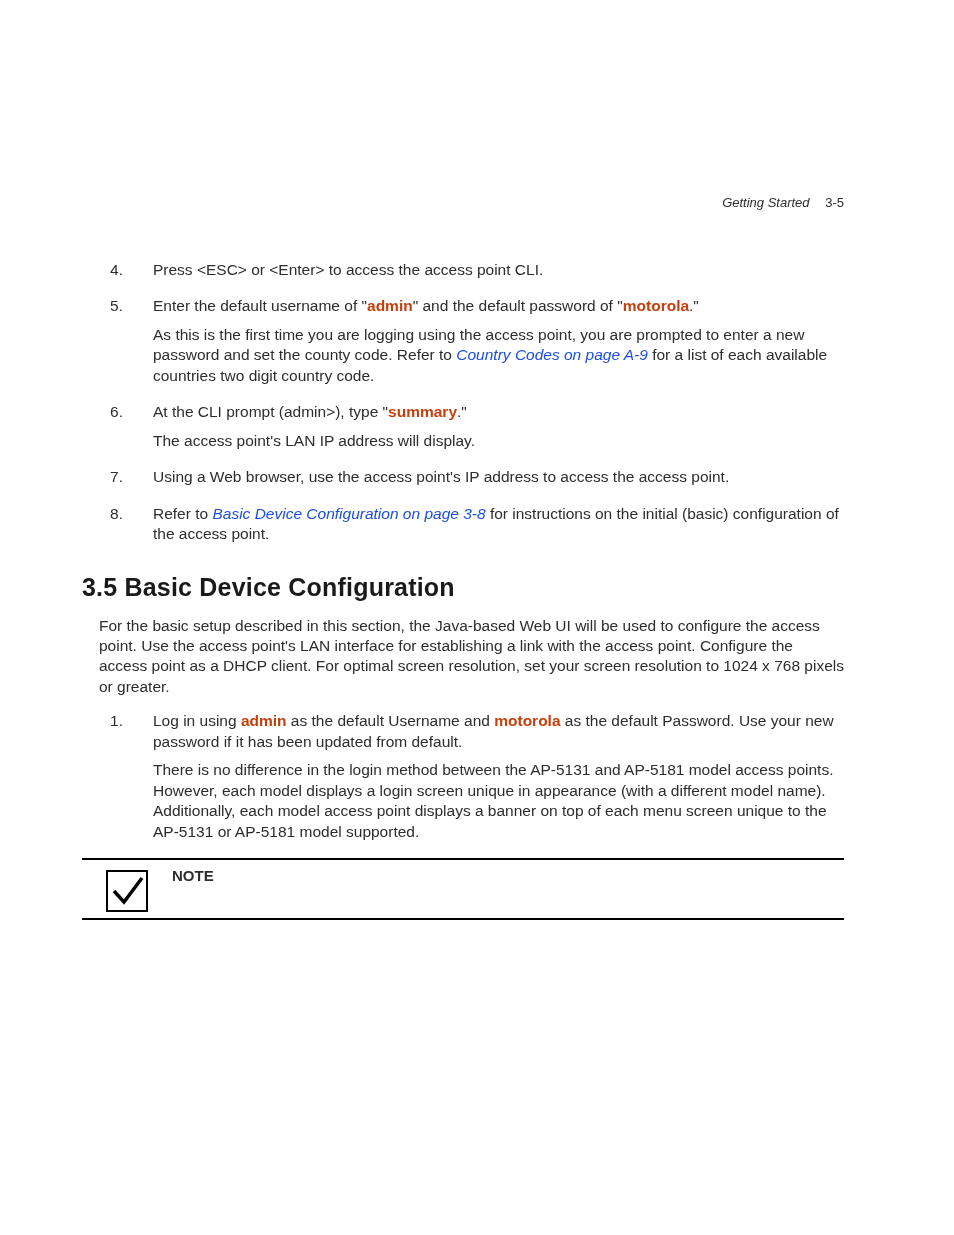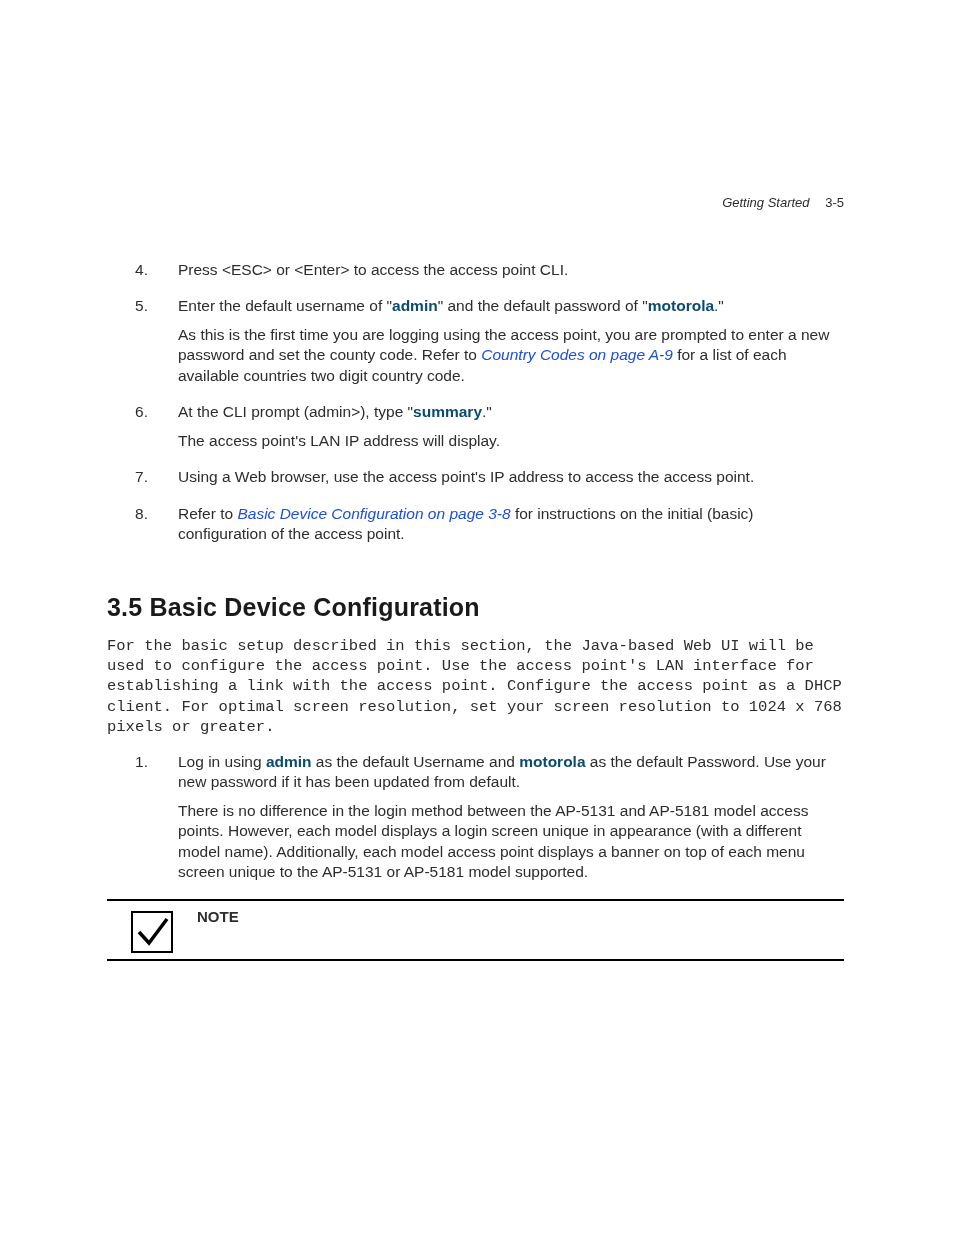--- a/index.html
+++ b/index.html
@@ -7,21 +7,21 @@
     padding: 0;
     font-family: Arial, Helvetica, sans-serif;
     background: #fff;
     color: #2d2d2d;
   }
   .page {
     width: 954px;
     height: 1235px;
     position: relative;
     box-sizing: border-box;
-    padding: 190px 110px 0 107px;
+    padding: 190px 110px 0 82px;
   }
   .running-head {
     position: absolute;
     top: 195px;
     right: 110px;
     font-size: 13px;
     color: #2d2d2d;
   }
   .running-head .section {
     font-style: italic;
@@ -52,39 +52,38 @@
     padding-right: 14px;
     box-sizing: border-box;
   }
   ol.steps > li .body {
     flex: 1;
   }
   ol.steps > li .body p {
     margin: 0 0 8px 16px;
   }
   .cmd {
-    color: #0c4a6e;
+    color: #c2410c;
     font-weight: bold;
   }
   .link {
     color: #1d4ed8;
     font-style: italic;
   }
   h2.section-title {
     font-family: "Arial Narrow", Arial, sans-serif;
     font-stretch: condensed;
     font-weight: bold;
     font-size: 25px;
-    margin: 38px 0 12px 0;
+    margin: 18px 0 12px 0;
     letter-spacing: 0.2px;
     color: #1a1a1a;
   }
   .para {
-    margin: 0 0 14px 0;
-    font-family: Liberation Mono, monospace;
+    margin: 0 0 14px 17px;
   }
   .notebox {
     border-top: 2.5px solid #000;
     border-bottom: 2.5px solid #000;
     display: flex;
     align-items: flex-start;
     padding: 4px 0 6px 0;
     margin-top: 4px;
     box-sizing: border-box;
   }

